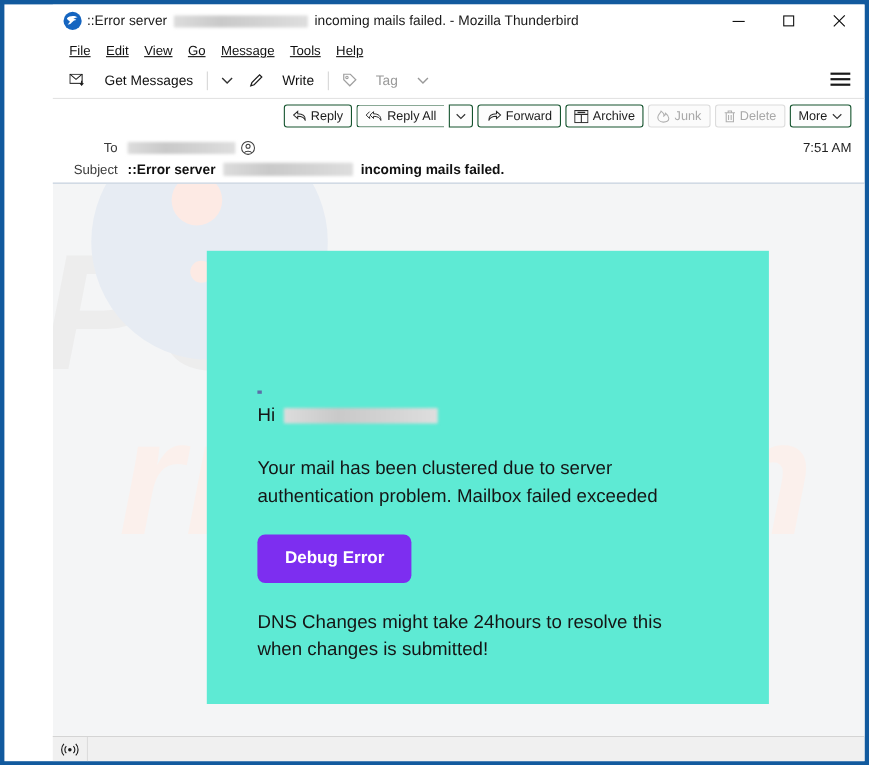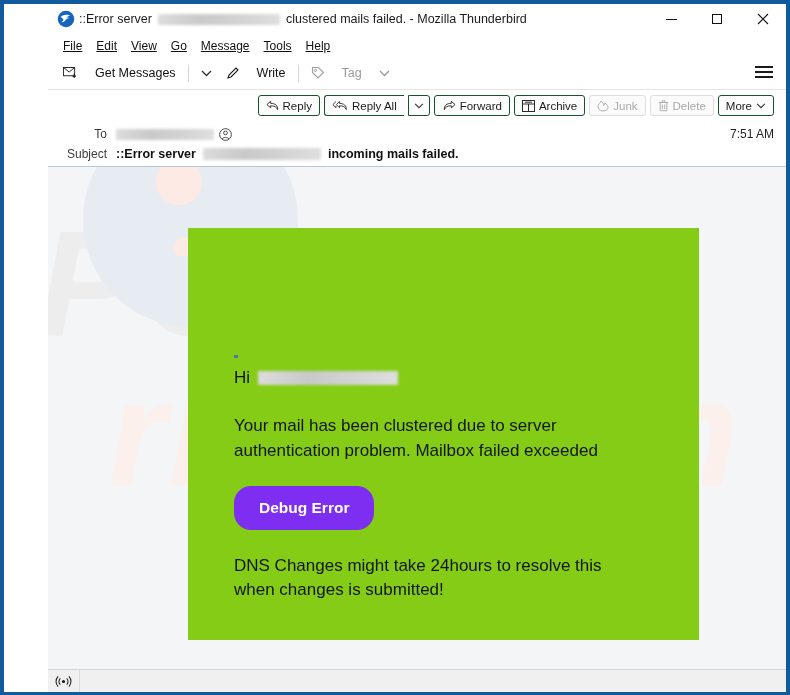--- a/index.html
+++ b/index.html
@@ -289,21 +289,21 @@
     font-style: italic;
     color: #fbf0ec;
     letter-spacing: 2px;
     white-space: nowrap;
   }
   .mailcard {
     position: absolute;
     left: 140px;
     top: 61px;
     width: 511px;
-    background: #84cc16;
+    background: #5eead4;
     min-height: 412px;
     box-sizing: border-box;
     padding: 0;
   }
   .card-top-strip {
     height: 140px;
   }
   .tiny-mark {
     position: absolute;
     left: 46px; top: 127px;
@@ -330,21 +330,21 @@
     margin: 0 0 22px 0;
     max-width: 400px;
   }
   .cta {
     display: inline-block;
     background: #7d2ef0;
     color: #ffffff;
     font-size: 15.5px;
     font-weight: bold;
     padding: 13px 25px;
-    border-radius: 17px;
+    border-radius: 7px;
     border: none;
     cursor: default;
     margin: 0 0 24px 0;
     font-family: "Liberation Sans", sans-serif;
   }
   .para2 { margin-bottom: 3px; }
 
   
   .statusbar {
     flex: 0 0 22px;
@@ -373,21 +373,21 @@
   <div class="window-inner">
 
     <div class="titlebar">
       <svg class="tb-icon" viewBox="0 0 24 24">
         <circle cx="12" cy="12" r="11" fill="#1565c0"></circle>
         <path d="M5 9c3-3 9-4 13-1 -2 0-4 .6-5.4 2 1.6-.4 3 0 4 .8 -2.4.2-4.4 1.4-5.6 3.2 -1.2 1.8-3.2 2.6-5.2 2.2 1.6-.8 2.6-2.2 2.8-3.8C7.4 11.6 6 10.6 5 9z" fill="#ffffff"></path>
       </svg>
       <div class="tb-title">
         <span>::Error server</span>
         <span class="redact" style="width:122px;height:11px;margin:0 6px;"></span>
-        <span>clustered mails failed. - Mozilla Thunderbird</span>
+        <span>incoming mails failed. - Mozilla Thunderbird</span>
       </div>
       <div class="win-controls">
         <div class="win-btn">
             <span class="glyph-min"></span>
           </div>
         <div class="win-btn">
             <span class="glyph-max"></span>
           </div>
         <div class="win-btn">
           <svg width="12" height="12" viewBox="0 0 12 12">

